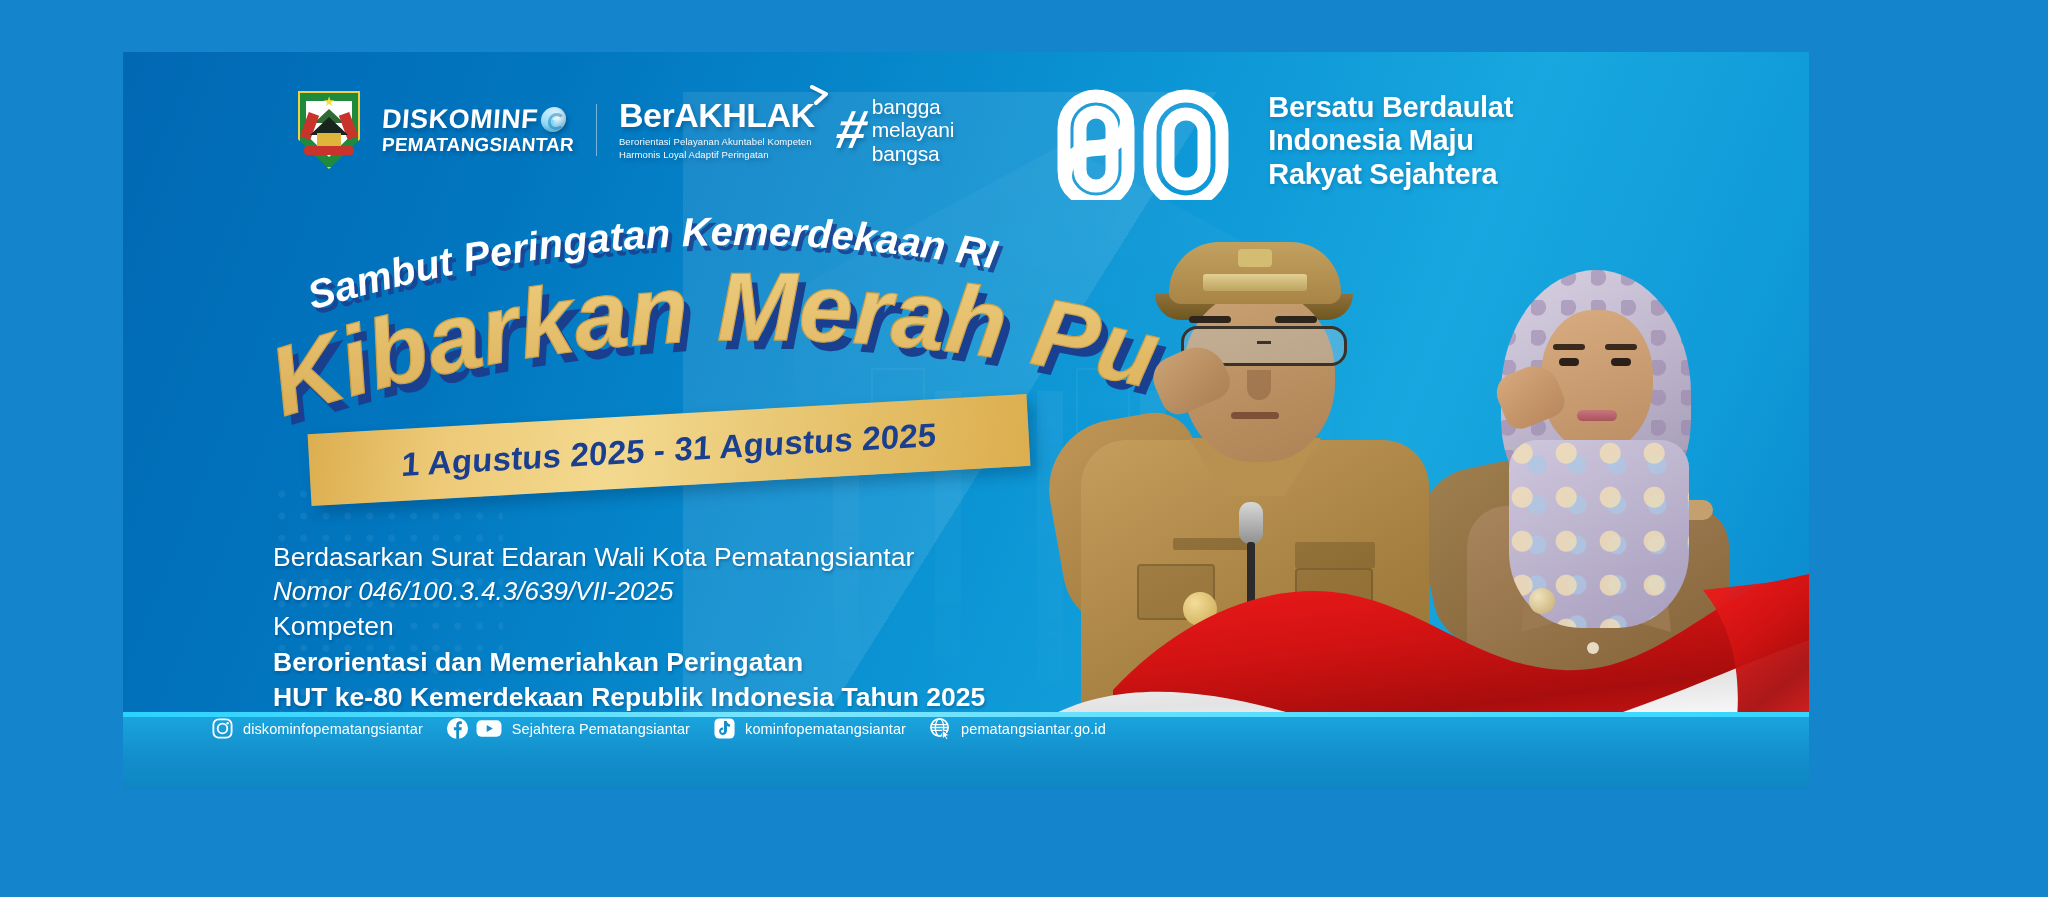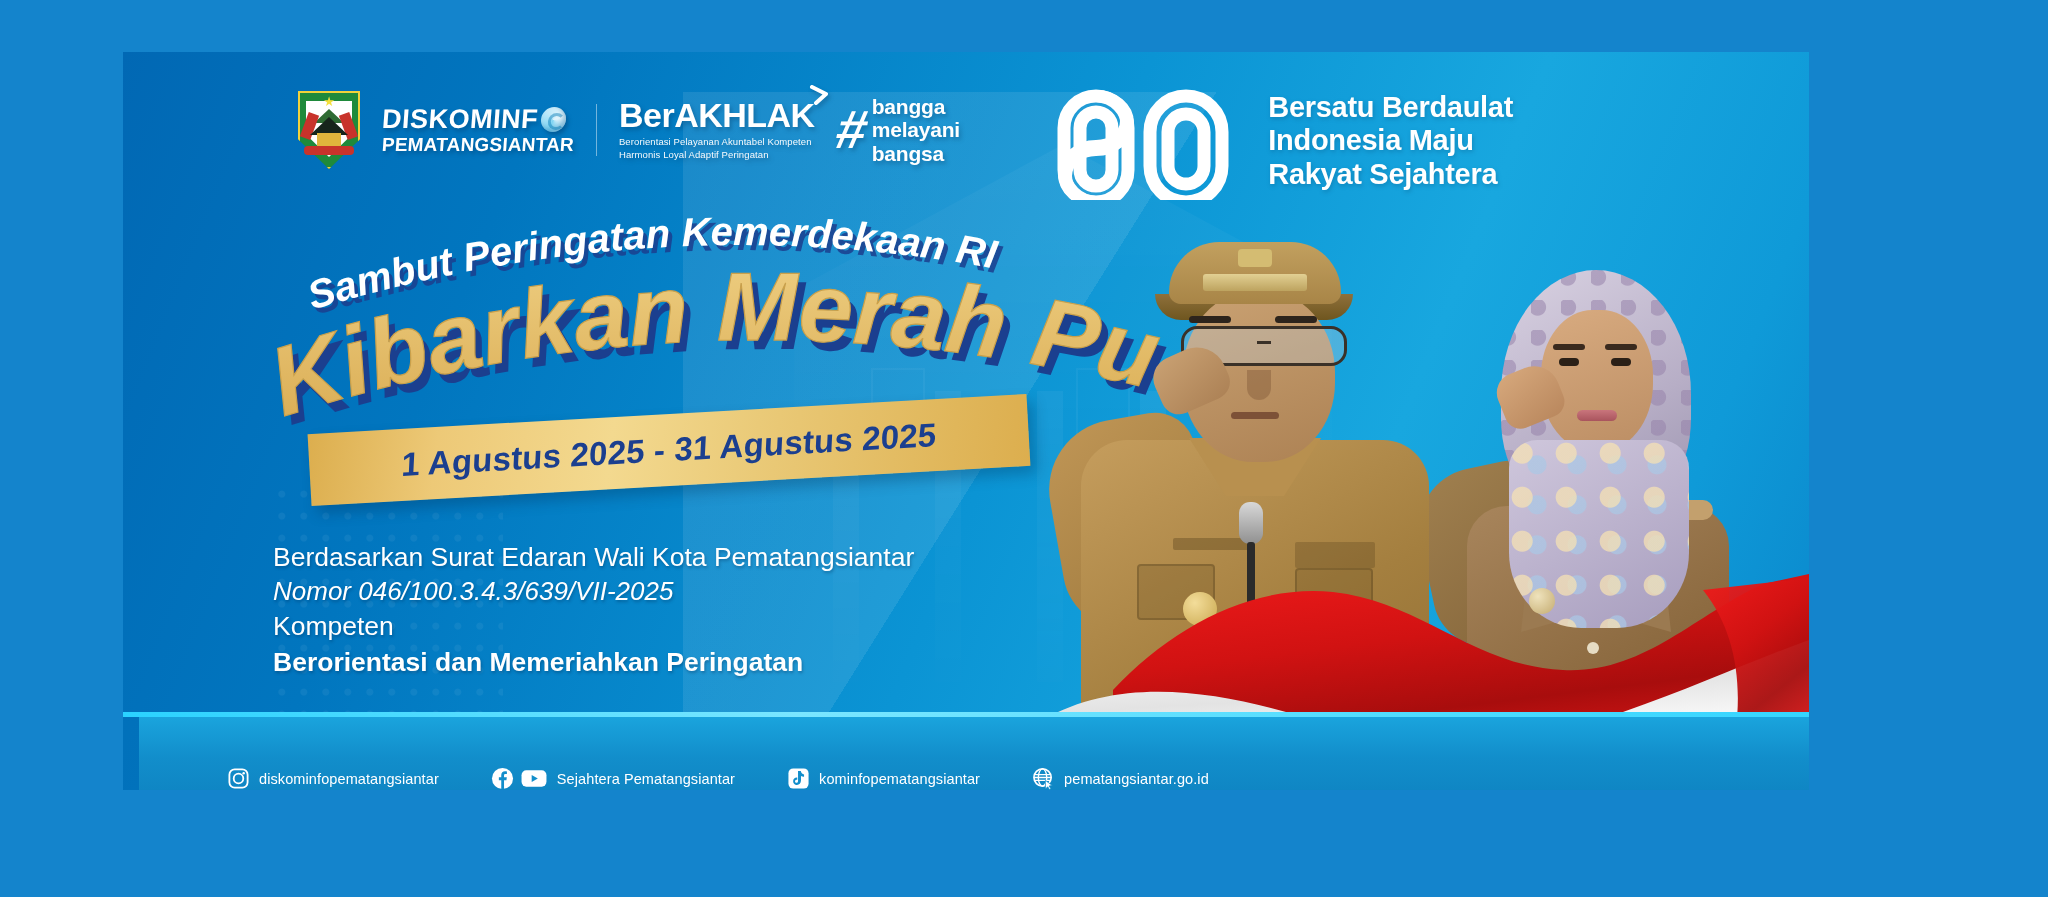--- a/index.html
+++ b/index.html
@@ -78,21 +78,21 @@
 
   
   .berakhlak{position:relative;color:#fff;line-height:1;filter:drop-shadow(2px 3px 2px rgba(0,40,80,.30));}
   .berakhlak .big{font-size:34px;font-weight:bold;letter-spacing:-.5px;position:relative;display:inline-block;}
   .berakhlak .tick{position:absolute;right:-14px;top:-13px;width:20px;height:20px;}
   .berakhlak .sub{font-size:9.5px;line-height:1.35;margin-top:4px;letter-spacing:.1px;opacity:.97;}
 
   
   .bangga{display:flex;align-items:center;gap:7px;color:#fff;filter:drop-shadow(2px 3px 2px rgba(0,40,80,.30));}
   .bangga .hash{font-size:54px;font-weight:bold;line-height:.85;transform:skewX(-12deg);letter-spacing:-2px;}
-  .bangga .stack{font-size:21px;font-weight:bold;line-height:1.12;letter-spacing:-.2px;}
+  .bangga .stack{font-size:21px;font-weight:normal;line-height:1.12;letter-spacing:-.2px;}
 
   
   .logo80wrap{position:absolute;right:296px;top:30px;display:flex;align-items:center;gap:28px;}
   .eighty{position:relative;width:190px;height:118px;}
   .eighty svg{display:block;}
   .tagline{color:#fff;font-weight:bold;font-size:29px;line-height:1.16;letter-spacing:-.3px;
     filter:drop-shadow(1px 2px 2px rgba(0,50,90,.25));white-space:nowrap;}
 
   
   .headline{position:absolute;left:150px;top:150px;width:1000px;height:300px;pointer-events:none;}
@@ -193,23 +193,23 @@
   .w-badge{position:absolute;left:86px;top:318px;width:26px;height:26px;border-radius:50%;
     background:radial-gradient(circle at 34% 32%,#efe3bd,#c4ab70);}
 
   
   .flag{position:absolute;left:0;bottom:0;width:806px;height:220px;overflow:hidden;}
   .flag svg{display:block;}
 
   
   .cyanline{position:absolute;left:0;right:0;top:660px;height:5px;
     background:linear-gradient(90deg,#2ad2ff,#7ae6ff 40%,#35d5ff);}
-  .footer{position:absolute;left:16px;right:0;top:665px;height:73px;
+  .footer{position:absolute;left:0;right:0;top:665px;height:73px;
     background:linear-gradient(180deg,#1aa4dd 0%,#128ecb 55%,#0f86c4 100%);
-    display:flex;align-items:flex-end;padding-left:88px;gap:52px;}
+    display:flex;align-items:flex-start;padding-left:88px;gap:23px;}
   .fitem{display:flex;align-items:center;gap:9px;color:#fff;font-size:14.5px;letter-spacing:.1px;white-space:nowrap;}
   .fitem .ic{display:flex;align-items:center;gap:6px;}
   .ico{width:23px;height:23px;display:block;}
 </style>
 </head>
 <body>
 
 <div id="stage">
 
   <div class="banner">
@@ -322,20 +322,21 @@
 
     <div class="ribbon">
       <span>1 Agustus 2025 - 31 Agustus 2025</span>
     </div>
 
     <div class="bodytext">
       <div class="r1">Berdasarkan Surat Edaran Wali Kota Pematangsiantar</div>
       <div class="r2">Nomor 046/100.3.4.3/639/VII-2025</div>
       <div class="r3">Kompeten</div>
       <div class="r4">Berorientasi dan Memeriahkan Peringatan</div>
+      <div class="r5">HUT ke-80 Kemerdekaan Republik Indonesia Tahun 2025</div>
     </div>
 
     <div class="photos">
 
       <div class="person woman">
         <div class="w-arm"></div>
         <div class="w-hijab"></div>
         <div class="w-face"></div>
         <div class="w-brow" style="left:110px"></div>
         <div class="w-brow" style="left:162px"></div>

